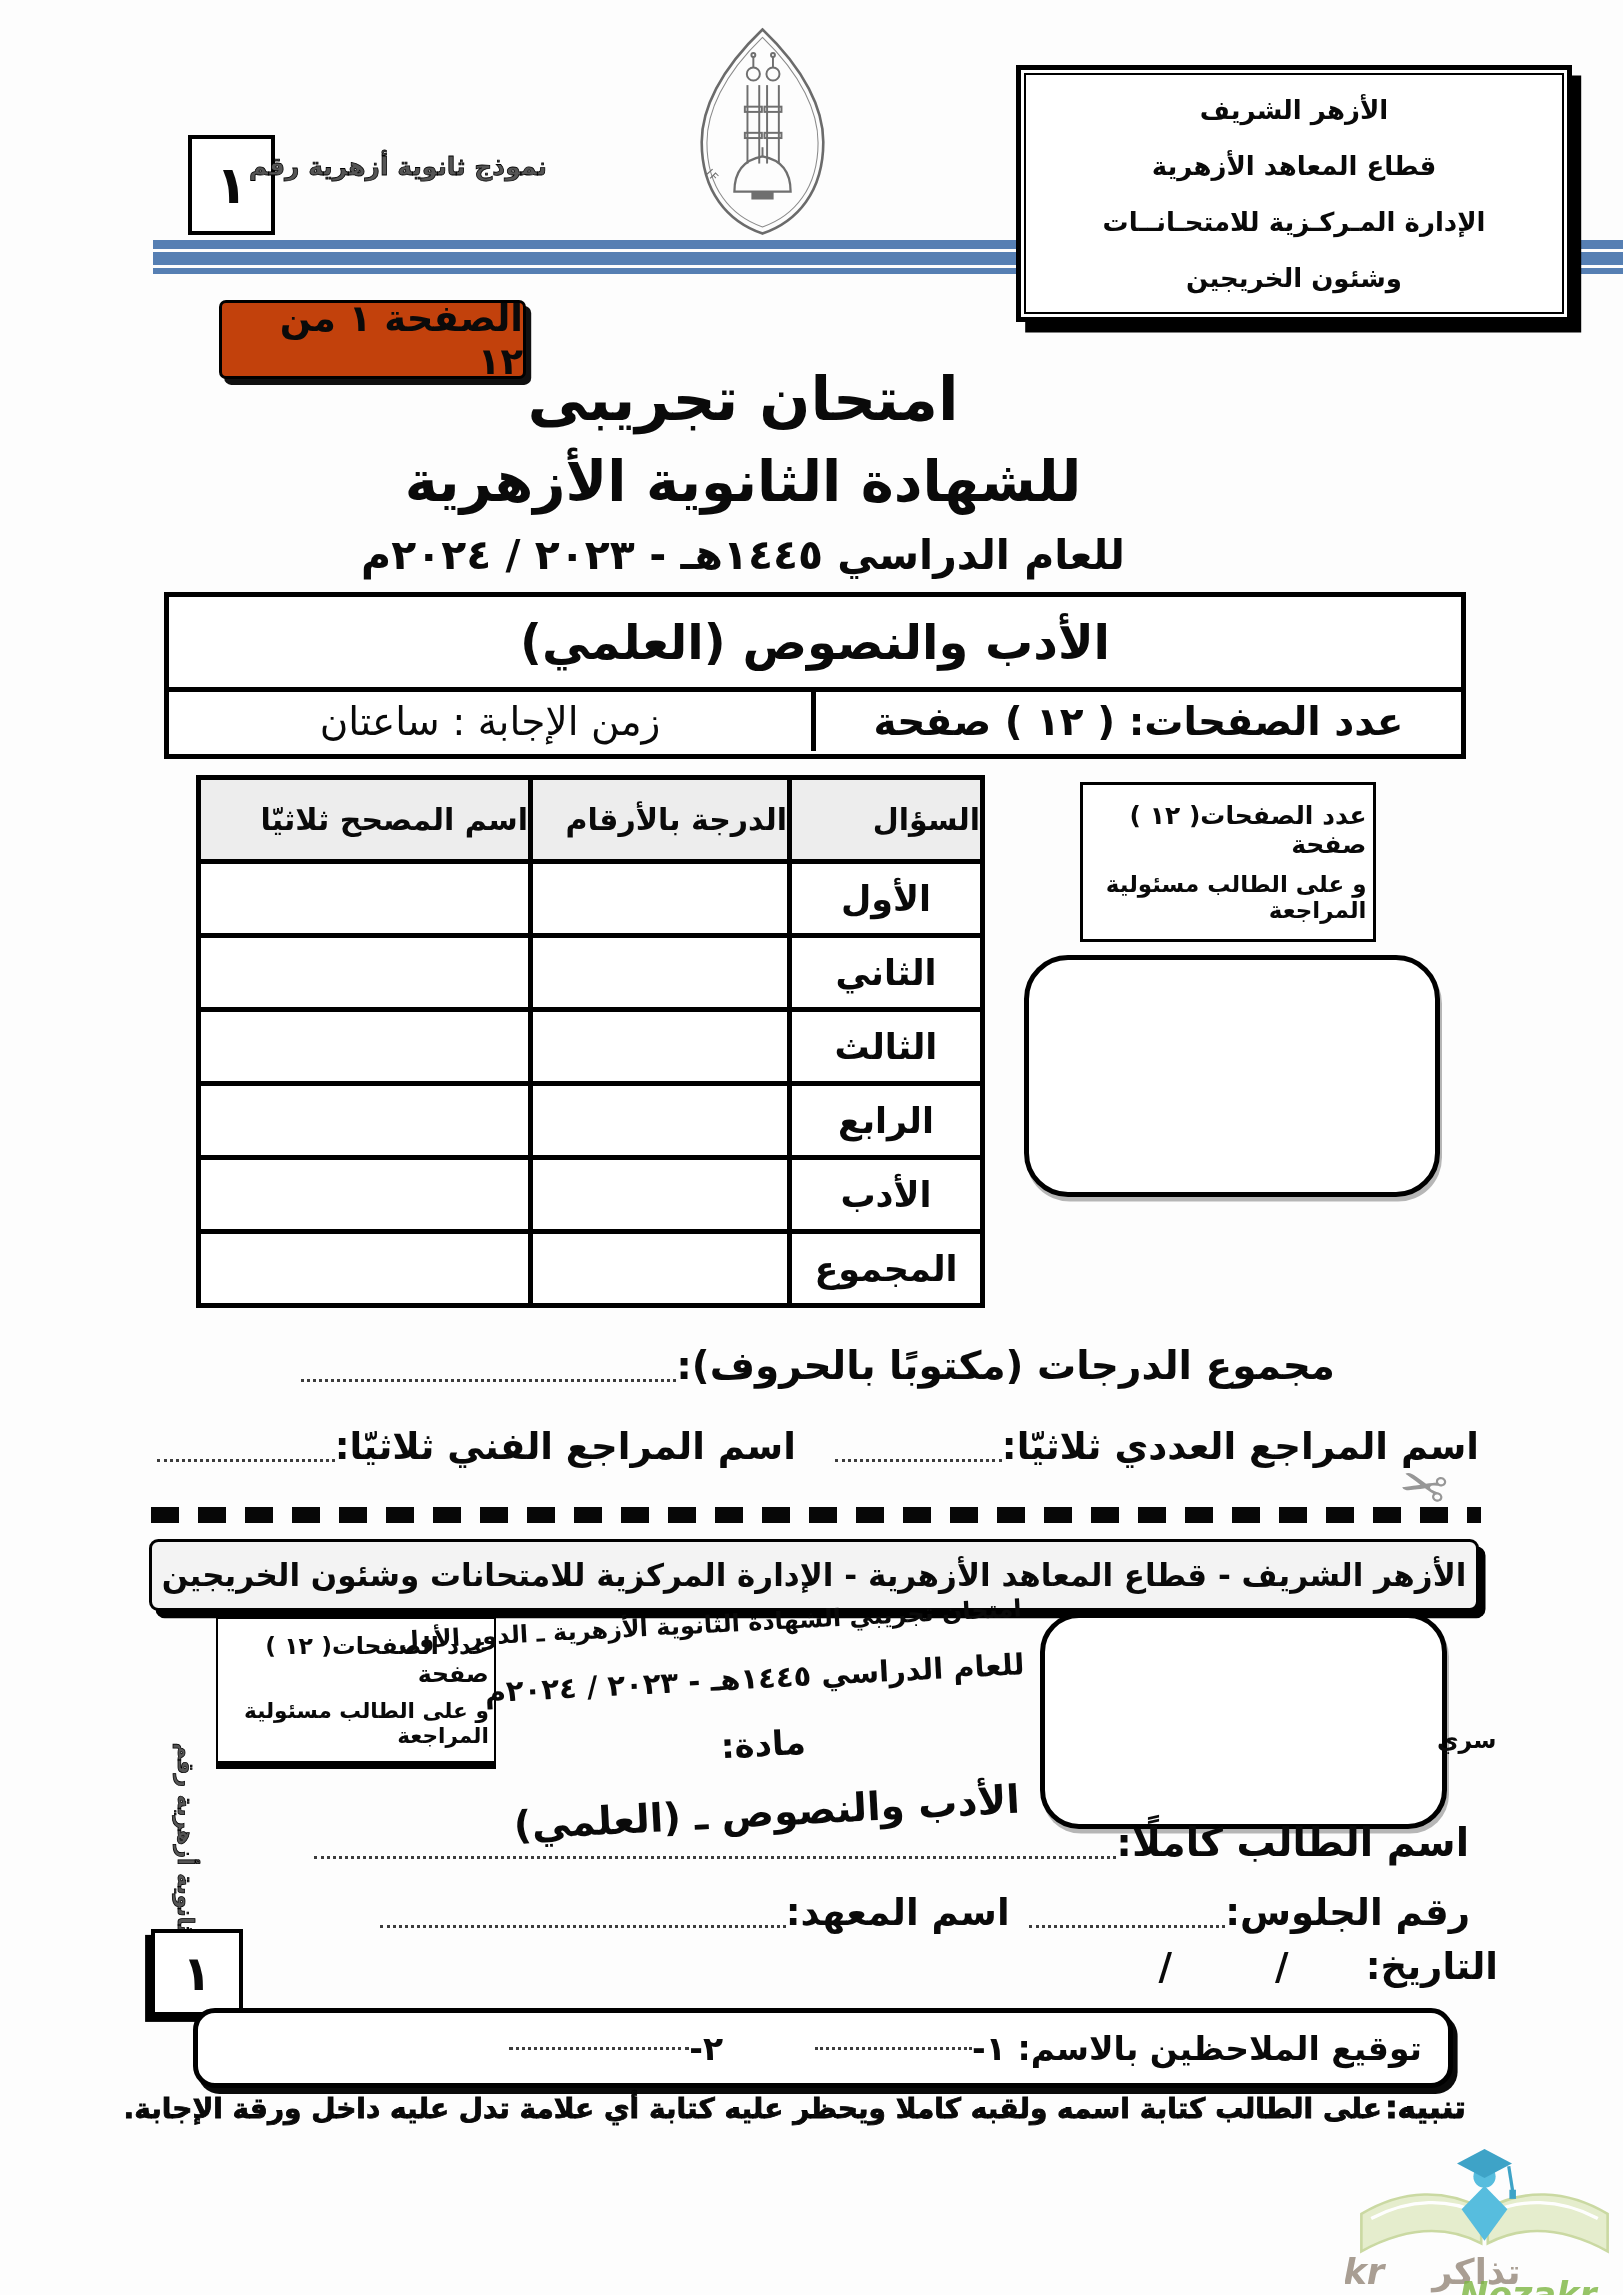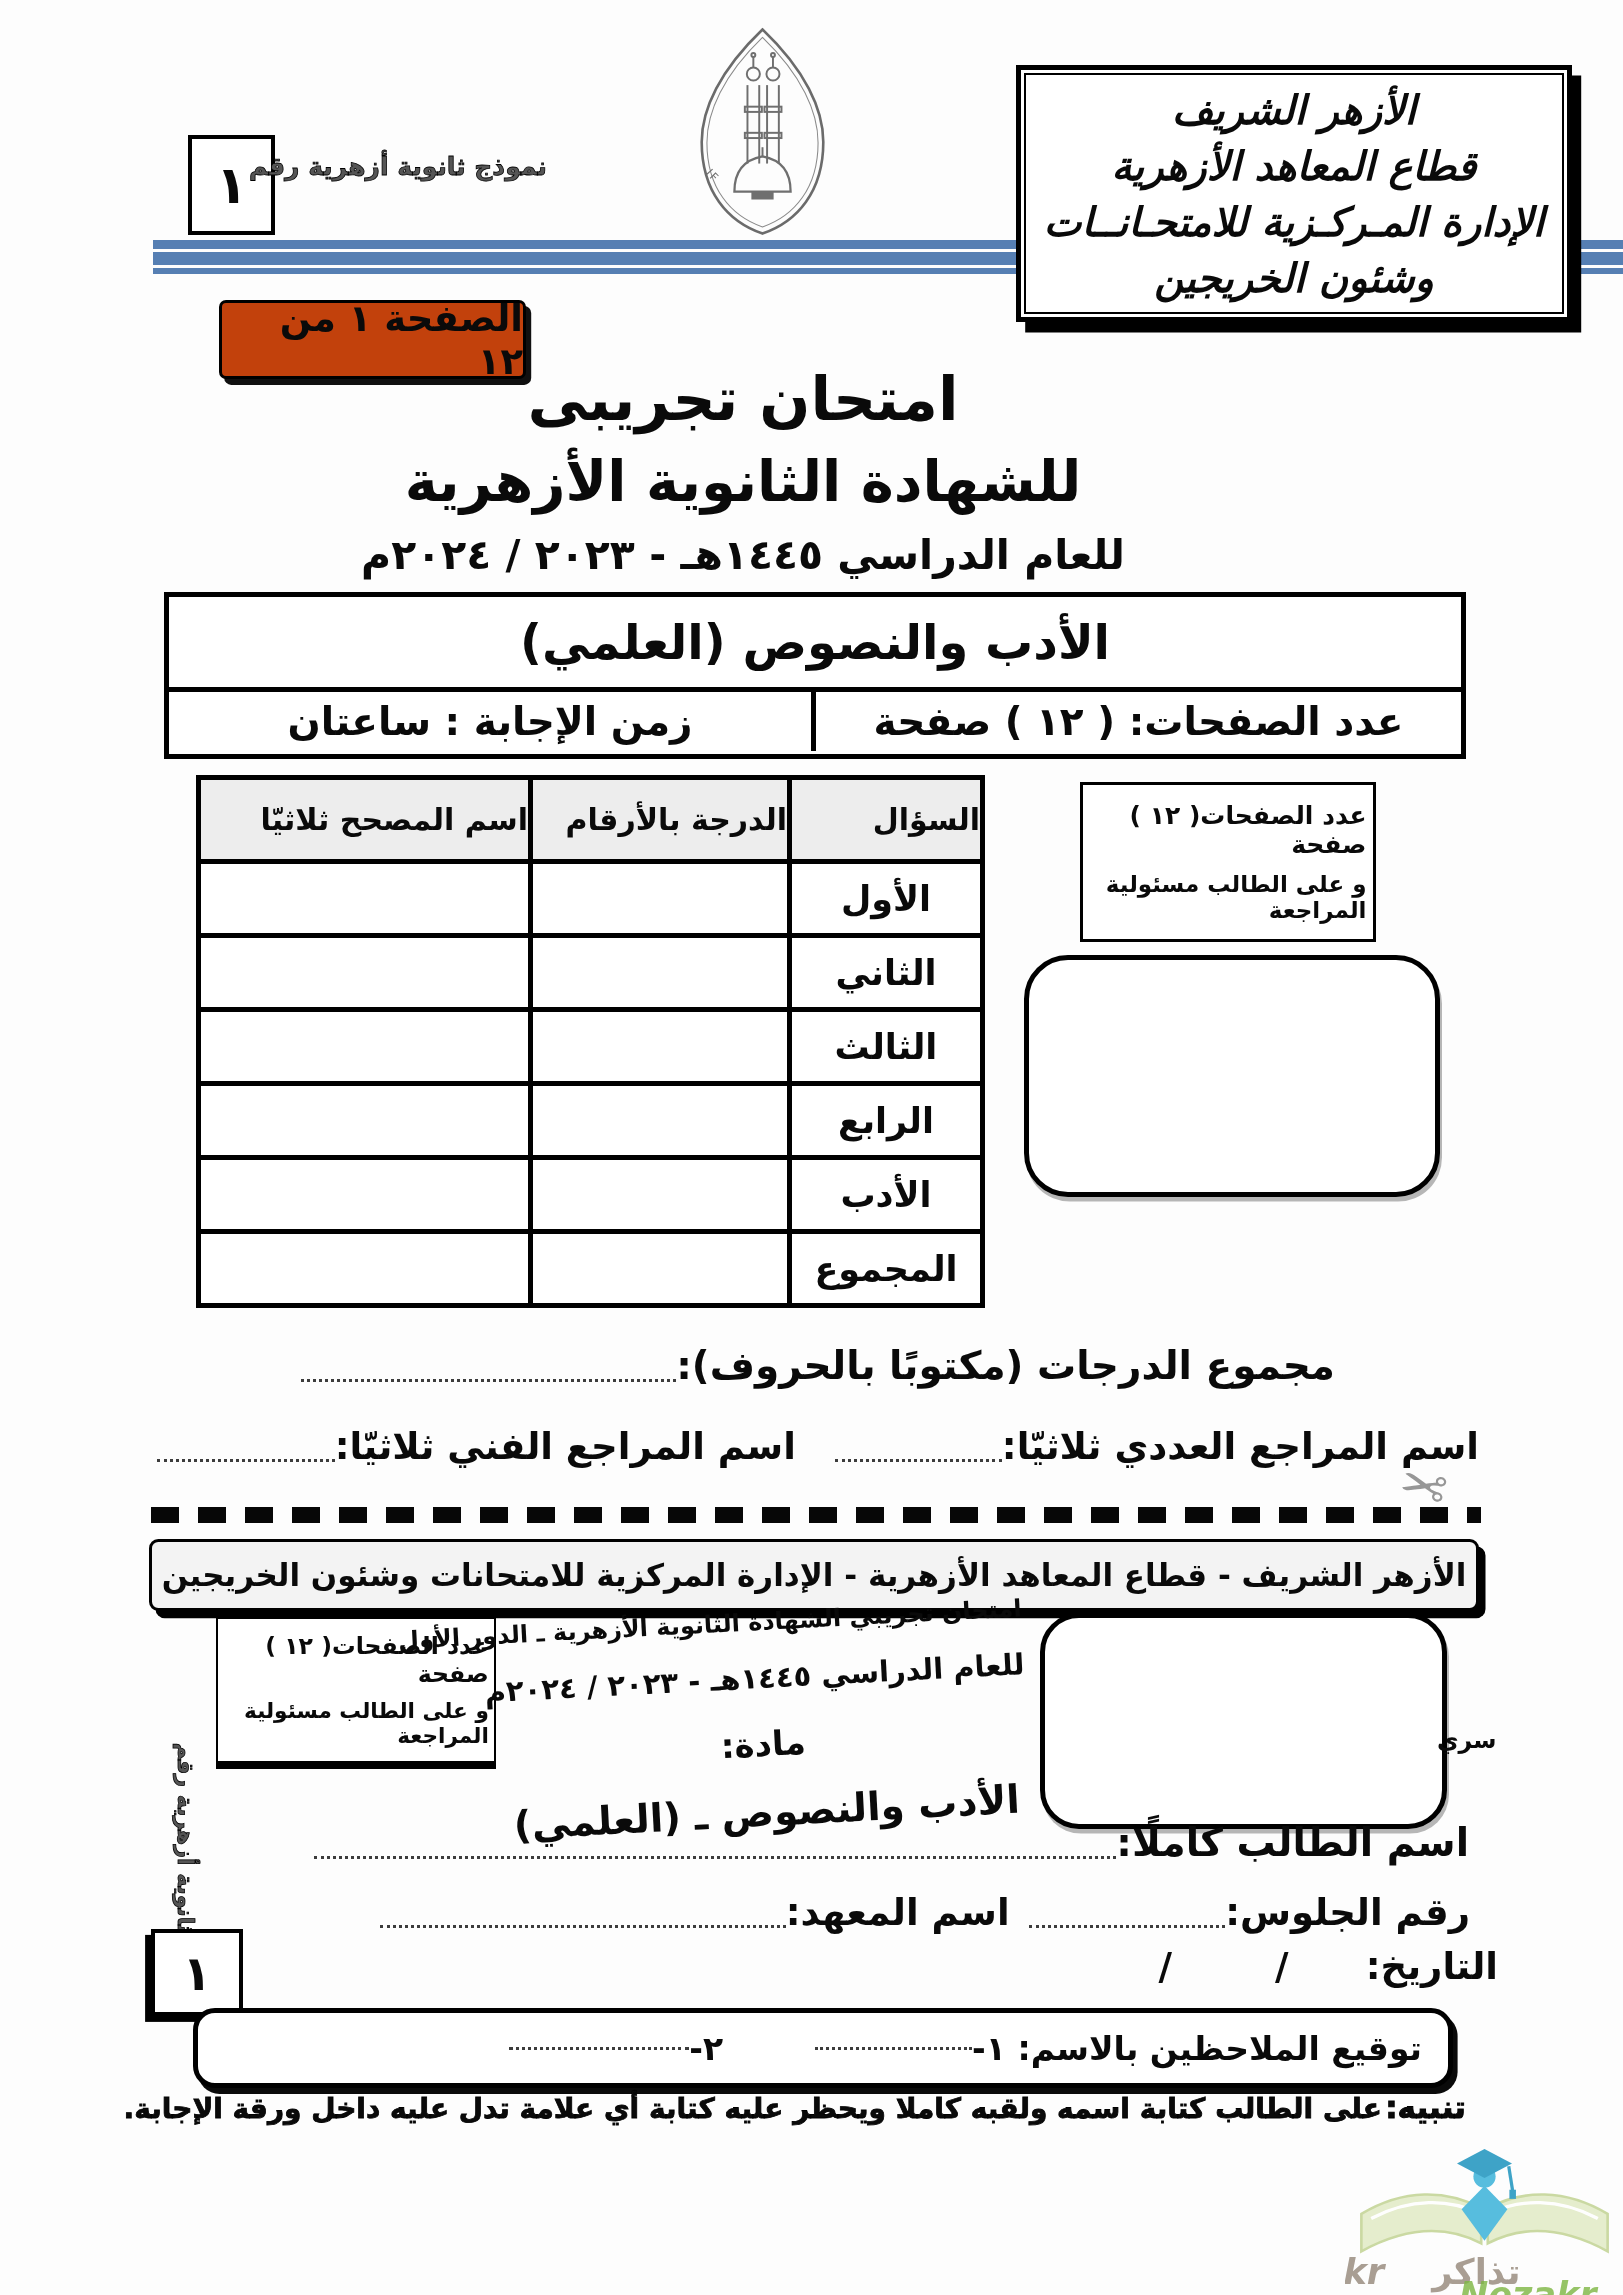--- a/index.html
+++ b/index.html
@@ -23,39 +23,39 @@
   .s3{left:153px;top:268px;width:1470px;height:5.9px;}
   .header-box{
     left:1016px;top:65px;width:546px;height:247px;background:#fff;
     border:5.2px solid #000;box-shadow:9.2px 10.5px 0 #000;z-index:5;
   }
   .header-box-inner{
     position:absolute;inset:3.3px;border:2px solid #000;
     display:flex;flex-direction:column;justify-content:center;align-items:center;
     text-align:center;
   }
-  .header-line{font-size:40px;font-weight:bold;line-height:56px;white-space:nowrap;font-style:italic;}
+  .header-line{font-size:26px;font-weight:bold;line-height:56px;white-space:nowrap;}
   .page-ind{
     left:219px;top:300px;width:301px;height:73px;background:#c2410c;
     border:3.3px solid #000;border-radius:7px;box-shadow:5.2px 5.9px 0 #101010;
     display:flex;align-items:center;justify-content:center;
     font-size:37px;font-weight:bold;z-index:6;
   }
   
   .title-block{left:92px;top:364px;width:1302px;text-align:center;}
   .t1{font-size:60px;font-weight:bold;}
   .t2{font-size:56px;font-weight:bold;margin-top:15px;}
   .t3{font-size:41px;font-weight:bold;margin-top:17px;}
   
   .subject-box{left:164px;top:592px;width:1302px;height:167px;border:5.9px solid #000;background:#fff;box-sizing:border-box;}
   .subject-top{height:90px;display:flex;align-items:center;justify-content:center;border-bottom:5.9px solid #000;}
   .subject-name{font-size:48px;font-weight:bold;text-align:right;}
   .subject-bottom{display:flex;direction:rtl;height:59px;}
   .cell-pages{width:645px;border-left:5.9px solid #000;display:flex;align-items:center;justify-content:center;font-size:39px;font-weight:bold;}
-  .cell-time{flex:1;display:flex;align-items:center;justify-content:center;font-size:39px;font-weight:bold;}
+  .cell-time{flex:1;display:flex;align-items:center;justify-content:center;font-size:39px;font-weight:normal;}
   
   table.scores{left:196px;top:775px;border-collapse:collapse;direction:rtl;background:#fff;}
   table.scores td,table.scores th{border:5.2px solid #000;padding:0;text-align:right;}
   table.scores th{background:#ededed;height:79px;font-size:30px;font-weight:bold;}
   table.scores td{height:69px;font-size:35px;font-weight:bold;text-align:center;}
   .col-q{width:188px;} .col-d{width:254px;} .col-n{width:327px;}
   
   .side-box{left:1080px;top:782px;width:296px;height:160px;border:3.9px solid #000;background:#fff;box-sizing:border-box;
     display:flex;flex-direction:column;justify-content:space-between;align-items:center;padding:15.7px 6.5px;}
   .side-l1{font-size:25px;font-weight:bold;}

